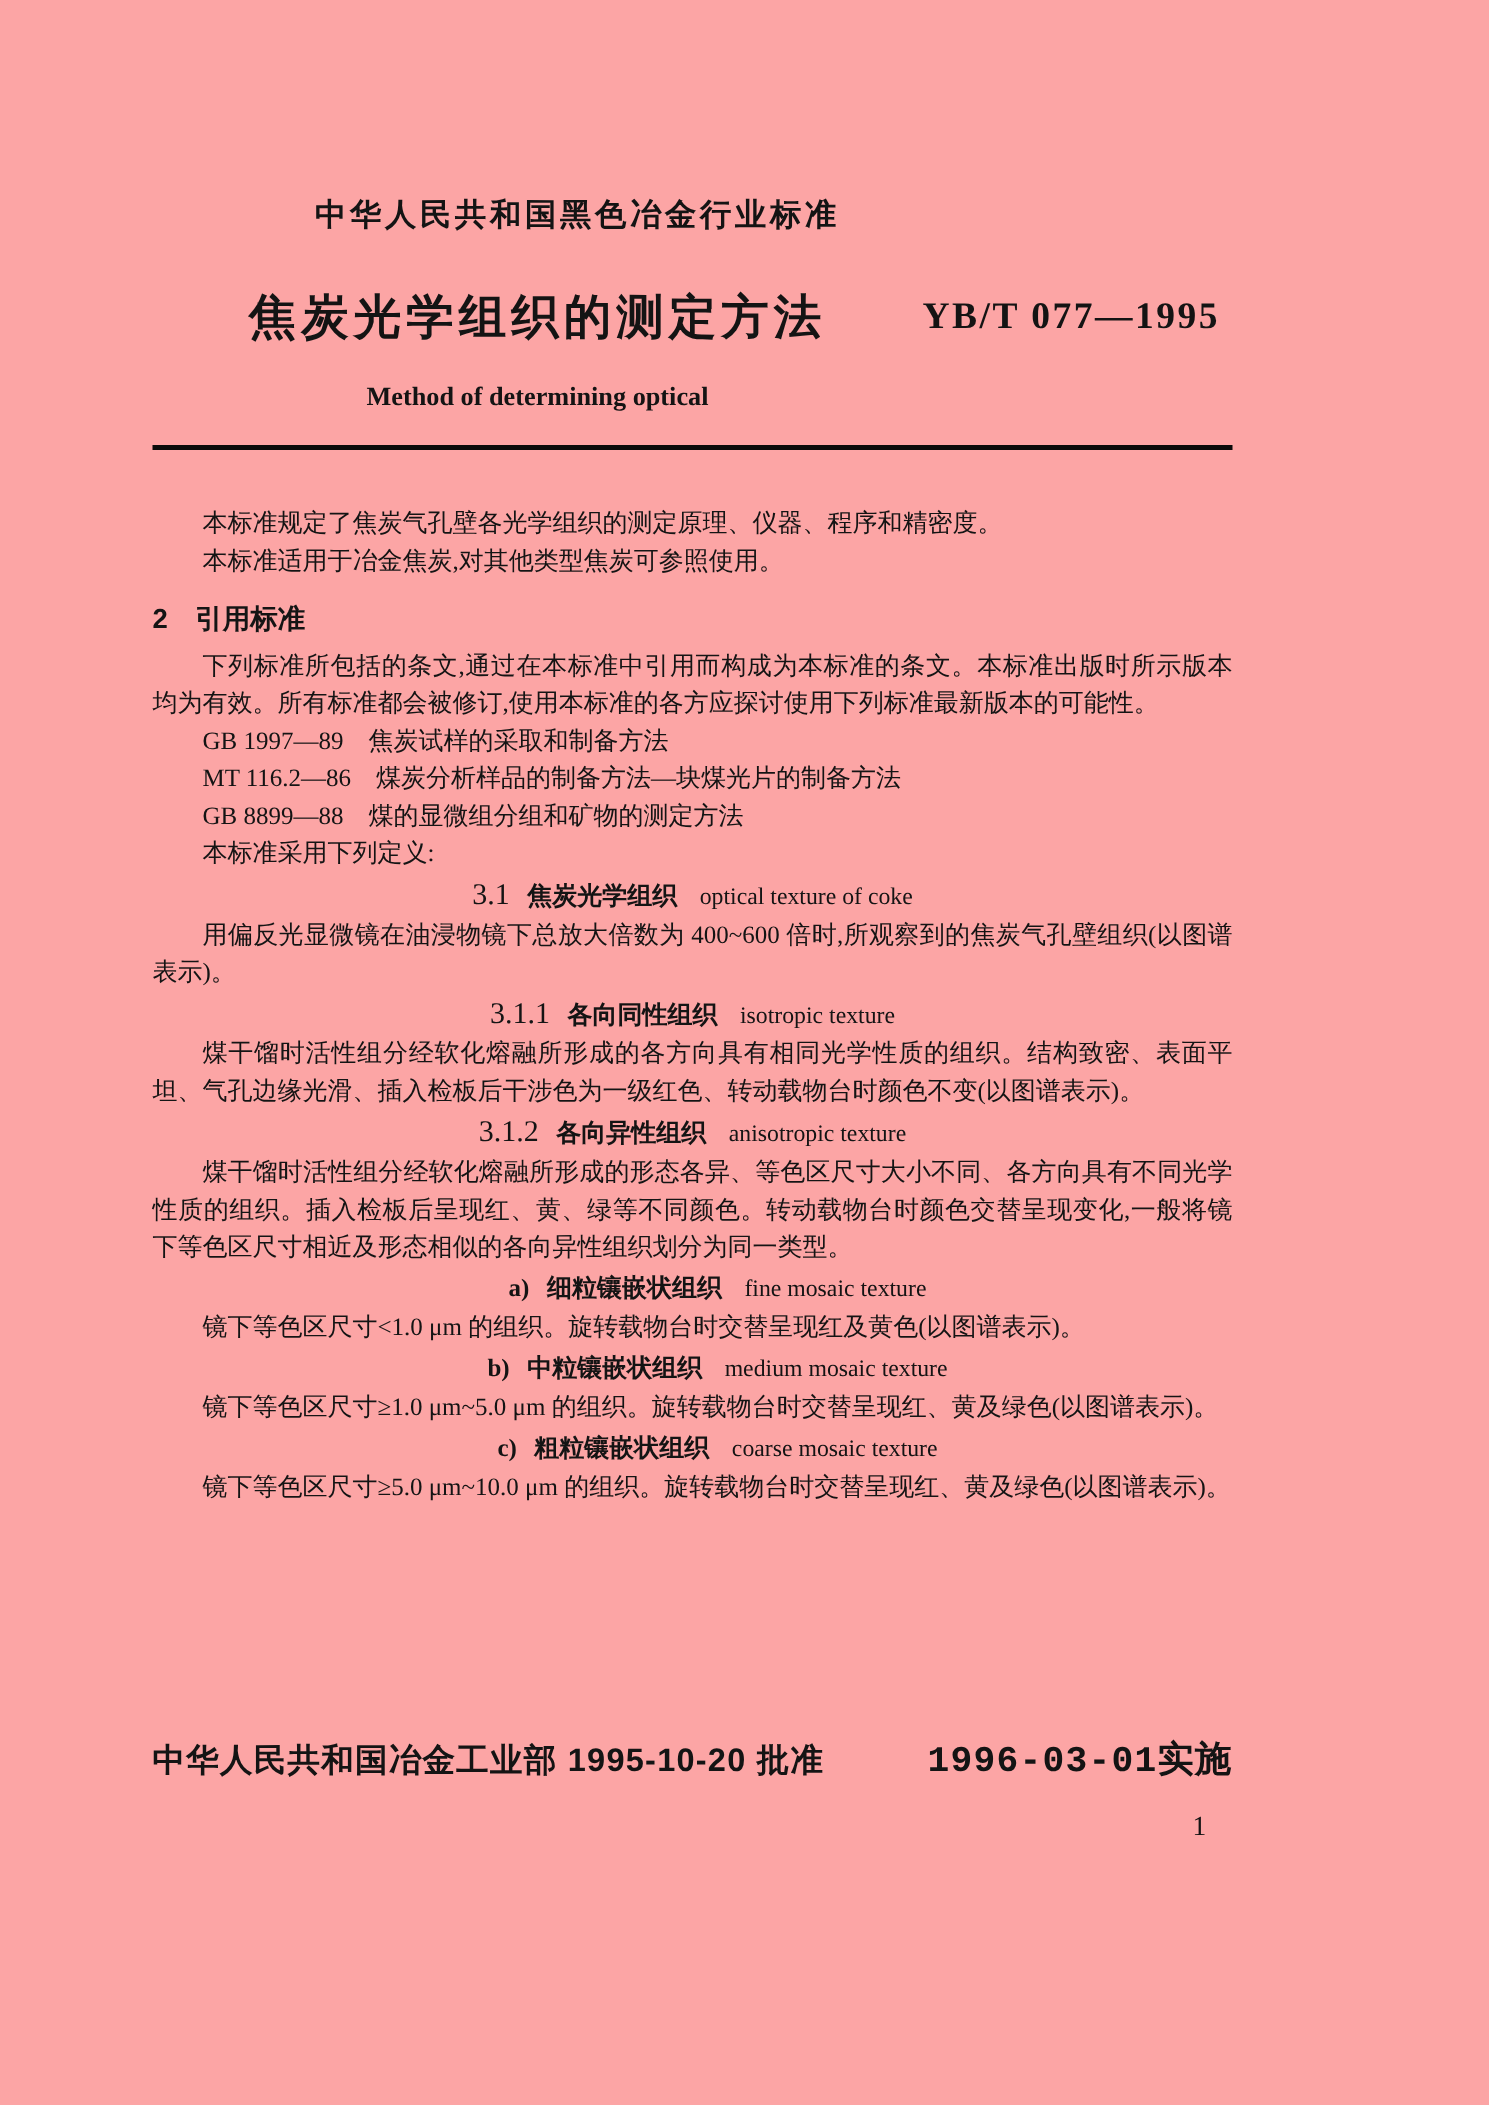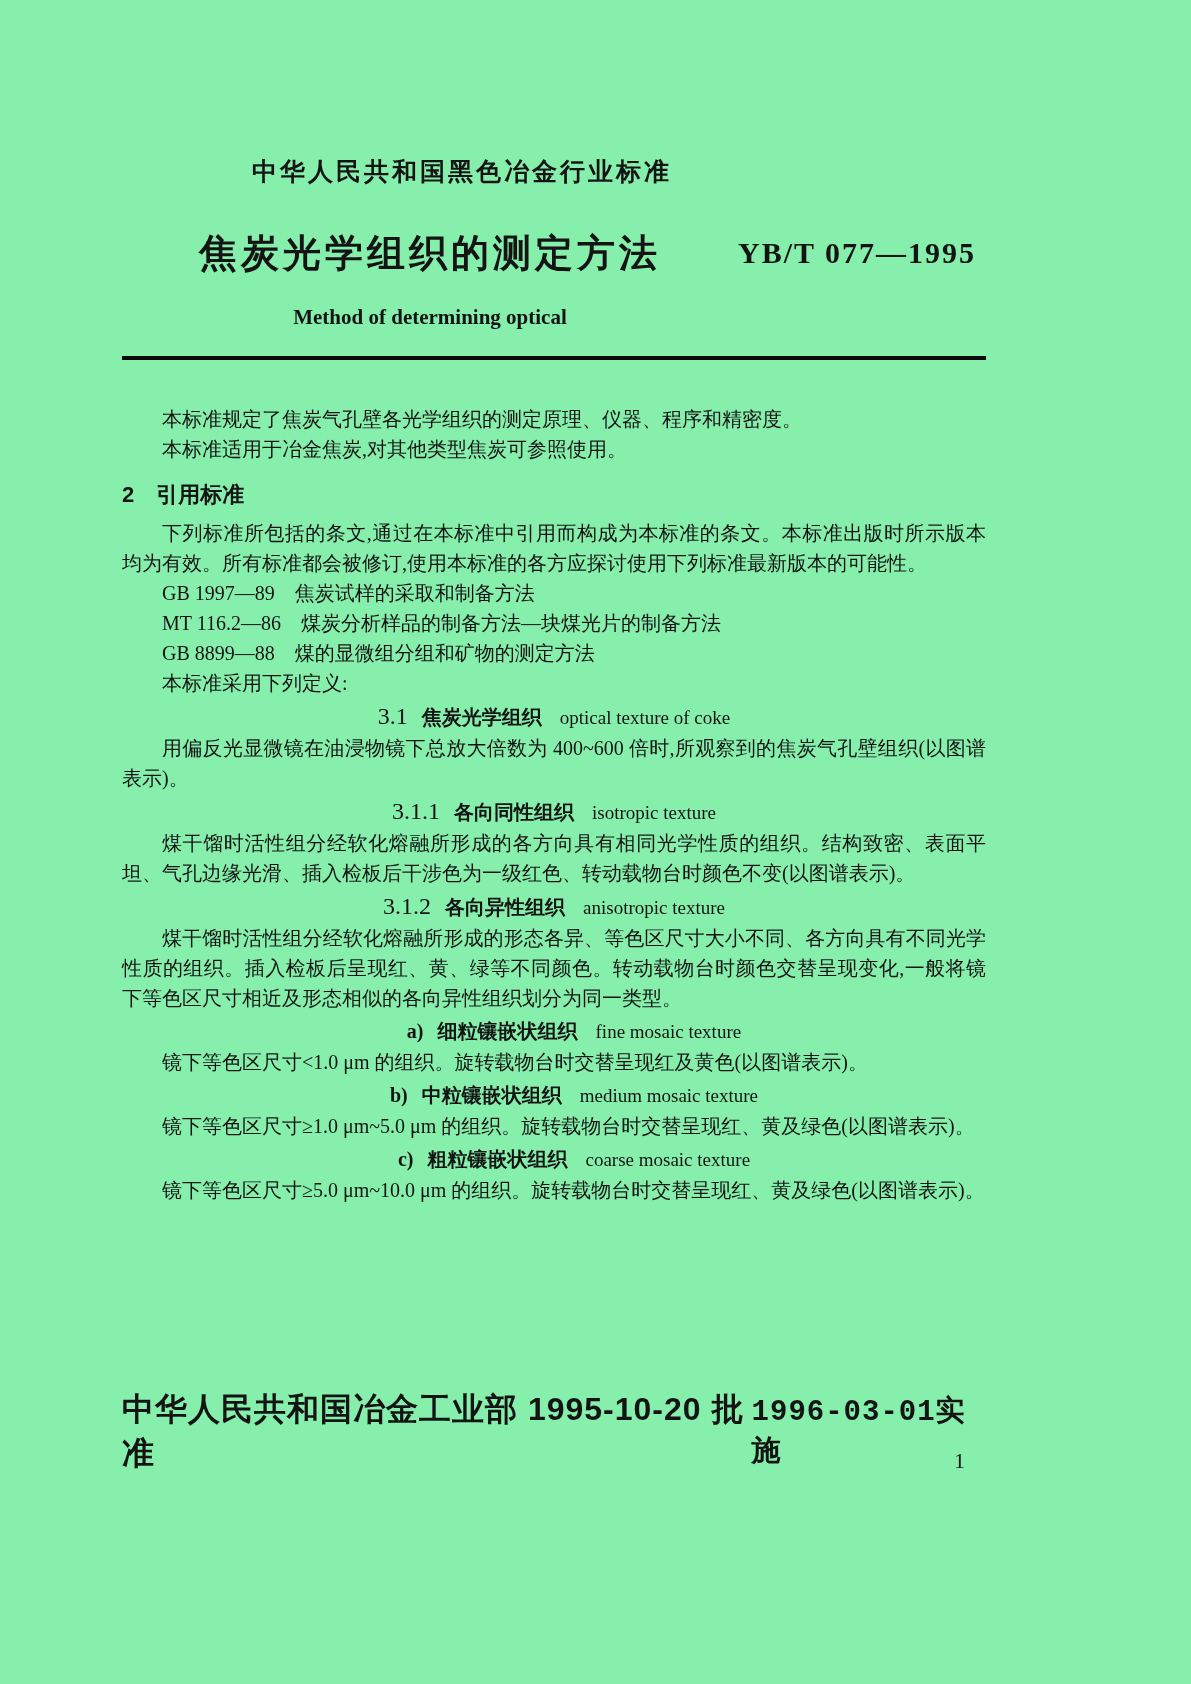--- a/index.html
+++ b/index.html
@@ -2,21 +2,21 @@
 <html><head>
 <meta charset="utf-8">
 <style>
   html, body { margin: 0; padding: 0; }
   body { background: #d8d8d8; }
   .page {
     position: relative;
     width: 1191px;
     height: 1684px;
     margin: 0 auto;
-    background: #86efac;
+    background: #fca5a5;
     color: #141414;
     font-family: "Liberation Serif", "DejaVu Serif", serif;
     overflow: hidden;
   }
   .inner {
     position: absolute;
     left: 122px;
     top: 0;
     width: 864px;
   }
@@ -91,21 +91,21 @@
     position: absolute;
     left: 122px;
     width: 864px;
     top: 1388px;
     display: flex;
     justify-content: space-between;
     align-items: baseline;
     font-family: "Liberation Sans", "DejaVu Sans", sans-serif;
     font-weight: 700;
   }
-  .footer-left  { font-size: 32px; letter-spacing: 1px; }
+  .footer-left  { font-size: 26px; letter-spacing: 1px; }
   .footer-right { font-size: 29px; letter-spacing: 1px; font-family: Liberation Mono, monospace; }
   .page-num {
     position: absolute;
     top: 1448px;
     right: 226px;
     font-size: 22px;
   }
 </style>
 </head>
 <body>

